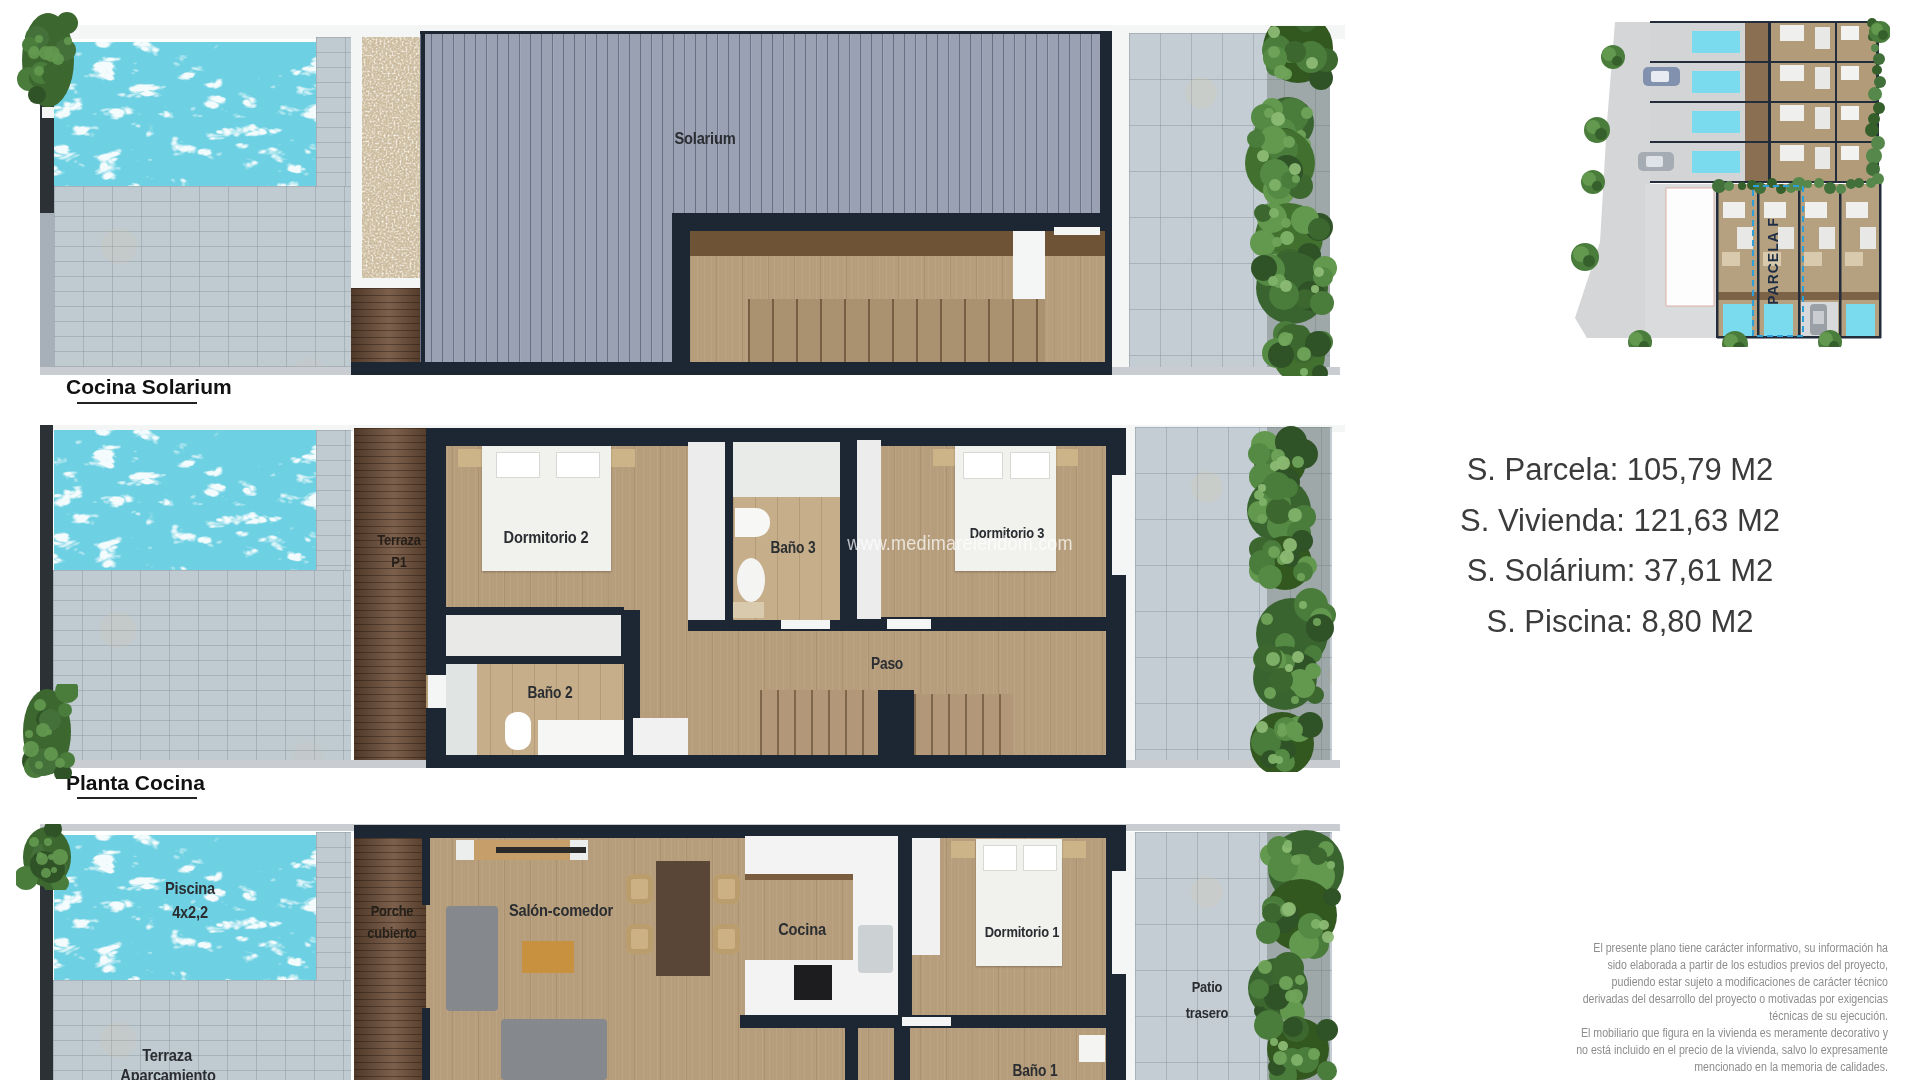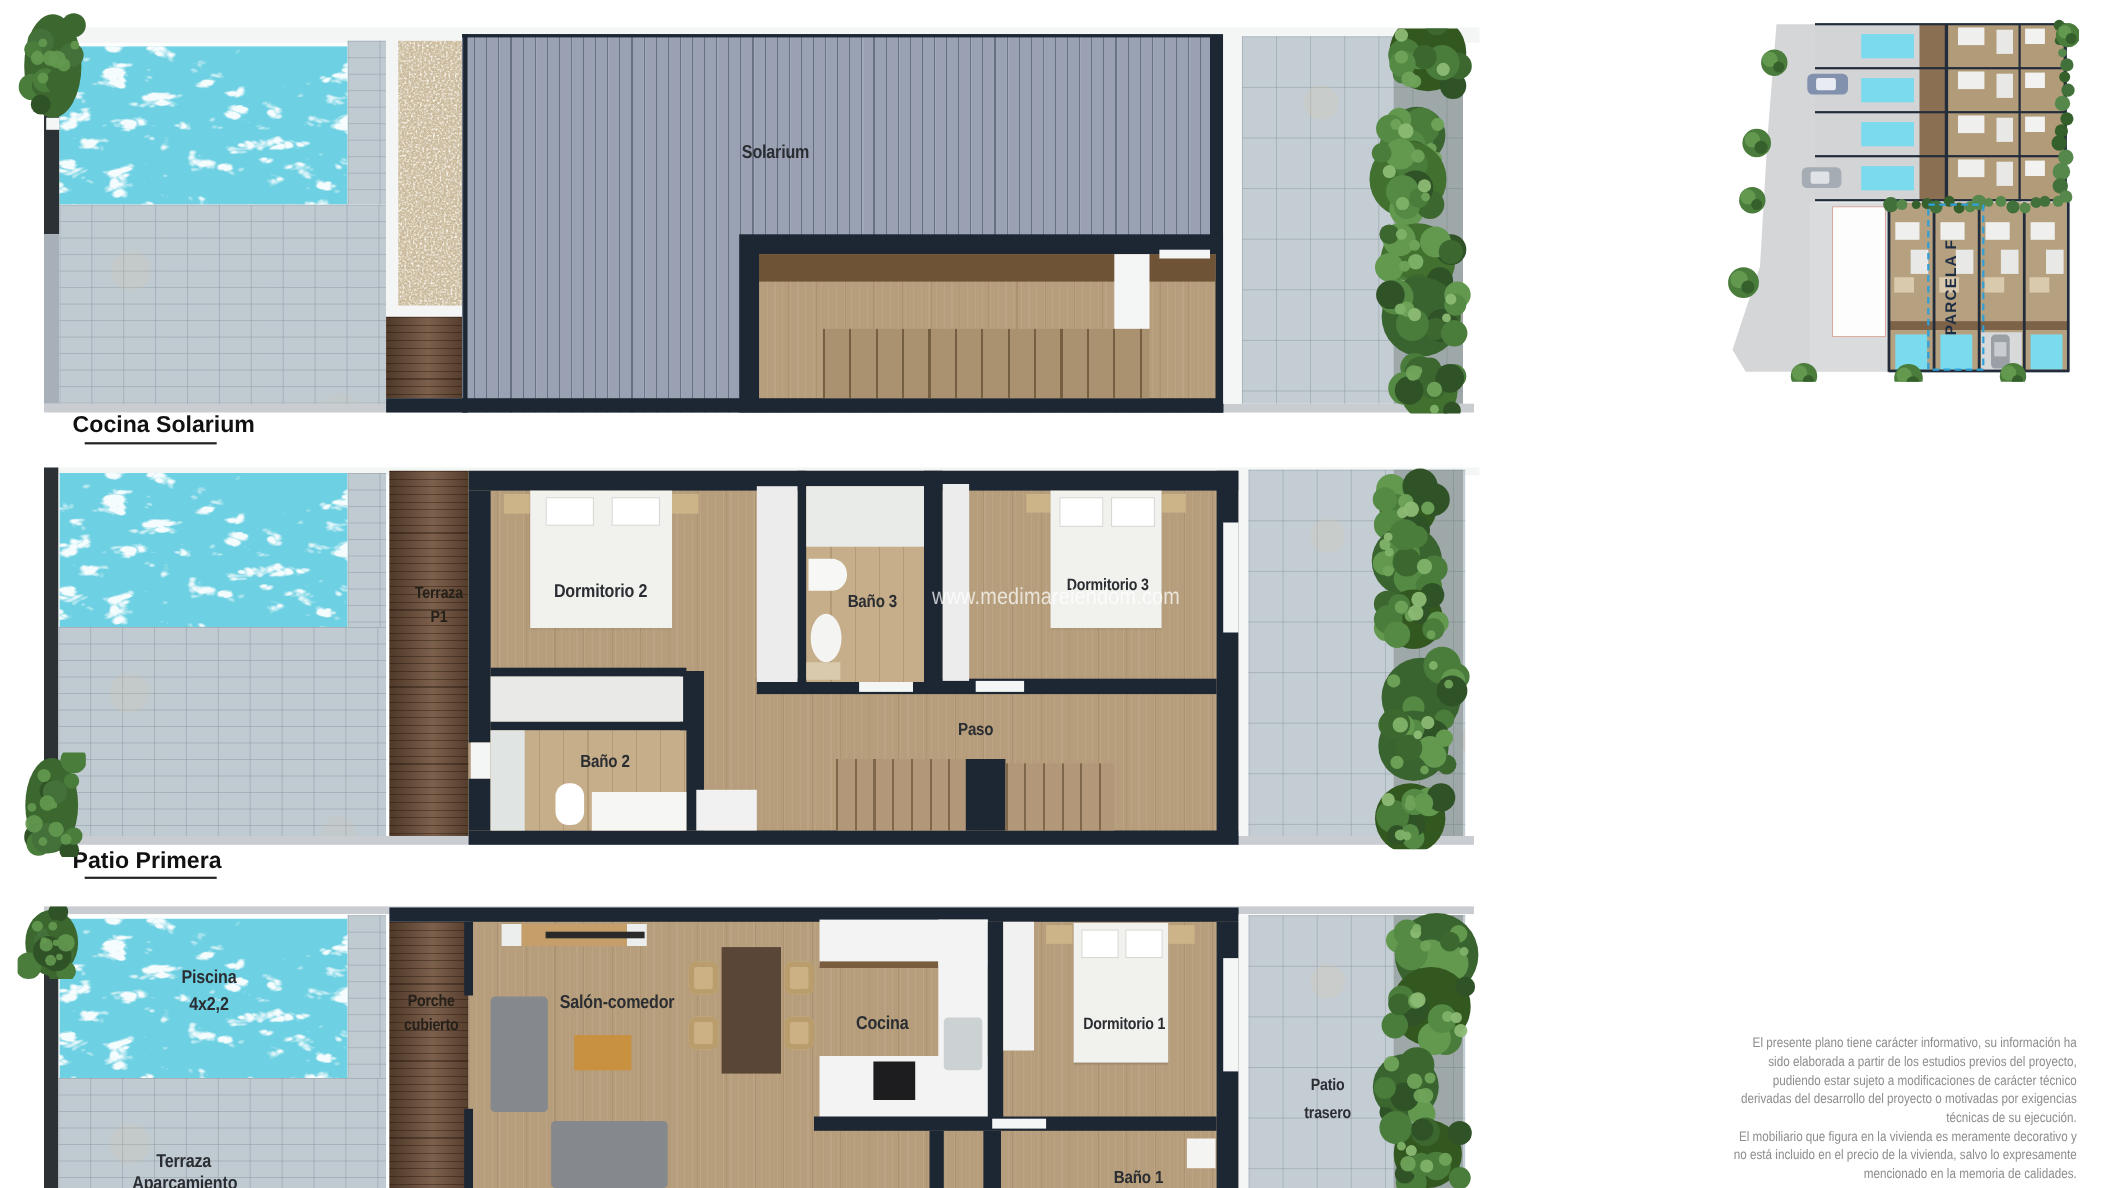--- a/index.html
+++ b/index.html
@@ -169,21 +169,21 @@
 <div class="ab" style="left:1267px;top:427px;width:63px;height:333px;background:rgba(96,108,100,.38);"></div>
 
 <div class="lb" style="left:399px;top:539px;font-size:15px;color:#26201a;">Terraza</div>
 <div class="lb" style="left:399px;top:561px;font-size:15px;color:#26201a;">P1</div>
 <div class="lb" style="left:546px;top:538px;font-size:17px;">Dormitorio 2</div>
 <div class="lb" style="left:793px;top:548px;font-size:16px;">Baño 3</div>
 <div class="lb" style="left:1007px;top:532px;font-size:15px;">Dormitorio 3</div>
 <div class="lb" style="left:550px;top:693px;font-size:16px;">Baño 2</div>
 <div class="lb" style="left:887px;top:664px;font-size:16px;">Paso</div>
 <div class="lb" style="left:960px;top:543px;font-size:21px;font-weight:normal;color:rgba(255,255,255,.72);letter-spacing:.2px;">www.medimarelendom.com</div>
-<div class="title" style="left:66px;top:772px;">Patio Primera</div>
+<div class="title" style="left:66px;top:772px;">Planta Cocina</div>
 <div class="ab" style="left:77px;top:797px;width:120px;height:2px;background:#222;"></div>
 
 <div class="ab gband" style="left:40px;top:824px;width:1300px;height:7px;"></div>
 <div class="ab" style="left:40px;top:832px;width:13px;height:248px;background:#2c3136;"></div>
 <div class="ab pav" style="left:53px;top:980px;width:298px;height:100px;"></div>
 <div class="ab pav" style="left:316px;top:832px;width:35px;height:148px;"></div>
 <svg class="ab" style="left:54px;top:835px;" width="262" height="145">
       <rect width="262" height="145" fill="#6ed1e3"></rect>
       <rect width="262" height="145" filter="url(#wat)" opacity="0.92" transform="translate(0 0)"></rect>
     </svg>
@@ -240,20 +240,26 @@
 <div class="lb" style="left:168px;top:1076px;font-size:17px;">Aparcamiento</div>
 <div class="lb" style="left:392px;top:910px;font-size:15px;color:#26201a;">Porche</div>
 <div class="lb" style="left:392px;top:932px;font-size:15px;color:#26201a;">cubierto</div>
 <div class="lb" style="left:561px;top:911px;font-size:17px;">Salón-comedor</div>
 <div class="lb" style="left:802px;top:930px;font-size:17px;">Cocina</div>
 <div class="lb" style="left:1022px;top:931px;font-size:15px;">Dormitorio 1</div>
 <div class="lb" style="left:1035px;top:1071px;font-size:16px;">Baño 1</div>
 <div class="lb" style="left:1207px;top:986px;font-size:15px;">Patio</div>
 <div class="lb" style="left:1207px;top:1012px;font-size:15px;">trasero</div>
 
+<div class="ab" style="left:1420px;top:445px;width:400px;text-align:center;font-size:31px;color:#3b3b3b;line-height:50.5px;">
+S.&nbsp;Parcela: 105,79 M2<br>
+S.&nbsp;Vivienda: 121,63 M2<br>
+S.&nbsp;Solárium: 37,61 M2<br>
+S.&nbsp;Piscina: 8,80 M2
+</div>
 <div class="ab" style="left:1188px;top:940px;width:700px;text-align:right;font-size:12.5px;color:#8d8d8d;line-height:17px;transform:scaleX(.85);transform-origin:100% 0;">
 El presente plano tiene carácter informativo, su información ha<br>
 sido elaborada a partir de los estudios previos del proyecto,<br>
 pudiendo estar sujeto a modificaciones de carácter técnico<br>
 derivadas del desarrollo del proyecto o motivadas por exigencias<br>
 técnicas de su ejecución.<br>
 El mobiliario que figura en la vivienda es meramente decorativo y<br>
 no está incluido en el precio de la vivienda, salvo lo expresamente<br>
 mencionado en la memoria de calidades.
 </div>

